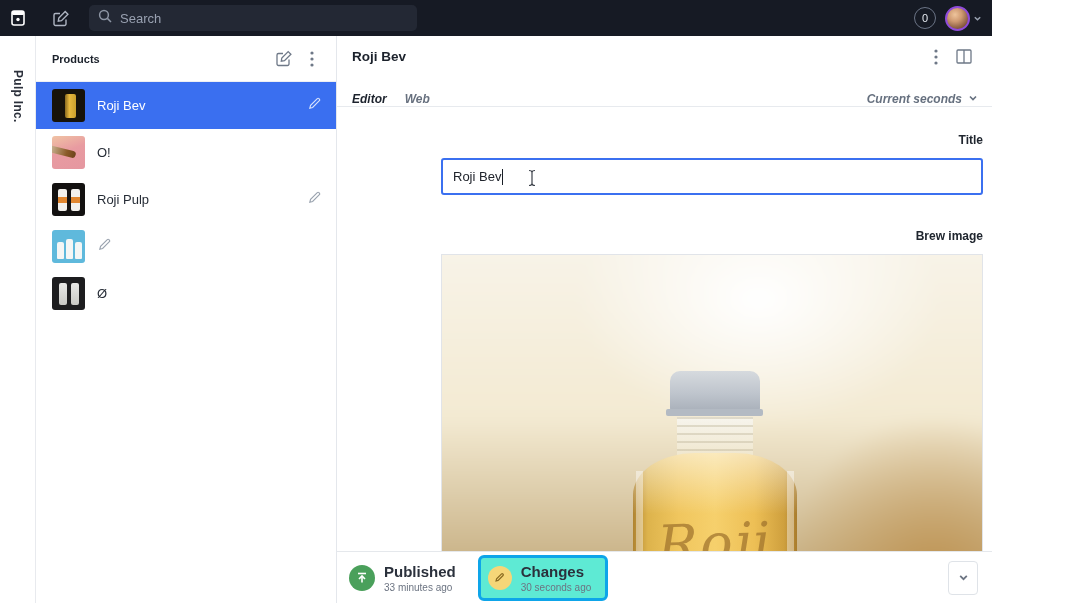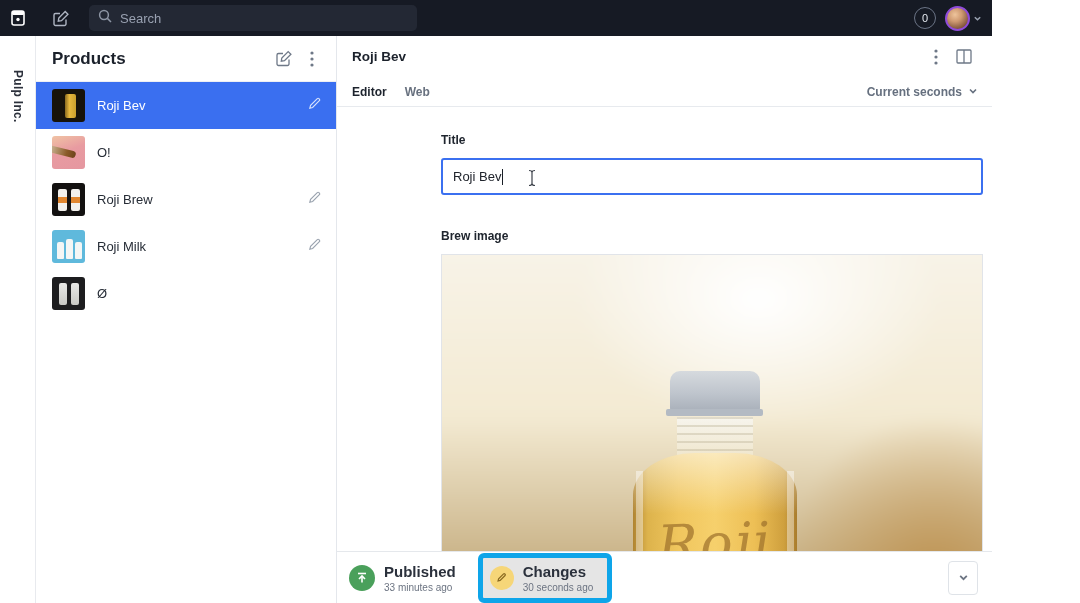--- a/index.html
+++ b/index.html
@@ -27,21 +27,21 @@
   .strip { position: absolute; top: 36px; left: 0; width: 36px; bottom: 0; background: #fff;
            border-right: 1px solid #e8eaee; z-index: 20; }
   .strip-label { writing-mode: vertical-rl; font-size: 12px; font-weight: 600; color: #2c313c;
                  margin: 34px 0 0 11px; letter-spacing: .3px; }
 
   
   .list-pane { position: absolute; top: 36px; left: 36px; width: 301px; bottom: 0; background: #fff;
                border-right: 1px solid #e4e7ec; z-index: 10; }
   .pane-header { height: 46px; display: flex; align-items: center; padding: 0 10px 0 16px;
                  border-bottom: 1px solid #edeff3; }
-  .pane-title { font-size: 17px; font-weight: 700; color: #1b212b; flex: 1; }
+  .pane-title { font-size: 11px; font-weight: 700; color: #1b212b; flex: 1; }
   .icon-btn { width: 28px; height: 28px; display: flex; align-items: center; justify-content: center;
               color: #6e7887; cursor: pointer; background: none; border: none; }
   .row { height: 47px; display: flex; align-items: center; gap: 12px; padding: 0 14px 0 16px; cursor: pointer; }
   .row.selected { background: #3a6ff0; }
   .thumb { width: 33px; height: 33px; border-radius: 3px; flex: none; position: relative; overflow: hidden; }
   .row-label { font-size: 13px; color: #262c36; flex: 1; }
   .row.selected .row-label { color: #fff; }
   .row-pencil { color: #9aa3af; }
   .row.selected .row-pencil { color: rgba(255,255,255,.8); }
 
@@ -63,29 +63,29 @@
   .t-null { background: #1d1d1f; }
   .t-null i, .t-null b { position: absolute; top: 6px; width: 8px; height: 22px; border-radius: 2px;
            background: linear-gradient(180deg,#e8e8e6, #c9c9c5); }
   .t-null i { left: 7px; } .t-null b { left: 19px; }
 
   
   .doc-pane { position: absolute; top: 36px; left: 337px; right: 0; bottom: 0; display: flex; flex-direction: column; background: #fff; }
   .doc-header { border-bottom: 1px solid #e7eaee; padding: 0 14px 0 15px; flex: none; }
   .doc-header-row1 { height: 41px; display: flex; align-items: center; }
   .doc-title { font-size: 13.5px; font-weight: 700; color: #1b212b; flex: 1; }
-  .doc-header-row2 { height: 29px; display: flex; align-items: center; }
+  .doc-header-row2 { height: 29px; display: flex; align-items: flex-end; font-style: italic; }
   .tabs { display: flex; gap: 18px; flex: 1; }
   .tab { font-size: 12px; font-weight: 600; color: #68717f; cursor: pointer; }
   .tab.active { color: #1d232d; font-weight: 700; }
   .version-btn { display: flex; align-items: center; gap: 6px; font-size: 12px; font-weight: 600; color: #66707f; cursor: pointer; }
 
   .doc-body { flex: 1 1 auto; overflow: hidden; position: relative; }
   .form { width: 542px; margin-left: 104px; padding-top: 26px; }
-  .field-label { display: block; font-size: 12px; font-weight: 700; color: #20262f; margin-bottom: 11px; }
+  .field-label { display: block; font-size: 12px; font-weight: 700; color: #20262f; margin-bottom: 11px; text-align: right; }
   .text-input { position: relative; height: 37px; border: 2px solid #3b70f0; border-radius: 3px; background: #fff;
                 display: flex; align-items: center; padding: 0 10px; font-size: 13px; color: #20242c; cursor: text; }
   .caret { display: inline-block; width: 0; height: 16px; border-left: 1.5px solid #1a1f27; margin-left: 1px; }
   .ibeam { position: absolute; left: 84px; top: 9px; color: #3c414a; pointer-events: none; }
   .image-field { margin-top: 34px; }
   .image-box { border: 1px solid #e1e4e9; height: 620px; position: relative; overflow: hidden; background: #fff; }
 
   
   .photo-bg { position: absolute; inset: -22px;
     background:
@@ -124,21 +124,21 @@
 
   
   .doc-footer { flex: none; height: 52px; border-top: 1px solid #e5e8ec; background: #fff;
                 display: flex; align-items: center; padding: 0 14px 0 12px; }
   .pub-status { display: flex; align-items: center; gap: 9px; padding: 0 8px 0 0; cursor: pointer; }
   .status-circle { width: 26px; height: 26px; border-radius: 50%; display: flex; align-items: center; justify-content: center; flex: none; }
   .status-circle.green { background: #4aa05b; color: #fff; }
   .status-circle.yellow { width: 24px; height: 24px; background: #f6d678; color: #8a6a20; }
   .status-l1 { font-size: 15px; font-weight: 700; color: #2b313c; }
   .status-l2 { font-size: 10px; color: #6c7482; margin-top: 2px; }
-  .changes-chip { margin-left: 14px; border: 5px solid #0ea5e9; border-radius: 6px; background: #e5e5e5;
+  .changes-chip { margin-left: 14px; border: 3px solid #0ea5e9; border-radius: 6px; background: #5eead4;
                   display: flex; align-items: center; gap: 9px; padding: 5px 14px 5px 7px; cursor: pointer; }
   .footer-spacer { flex: 1; }
   .publish-btn { width: 165px; height: 34px; background: #4aa05b; border: none; border-radius: 4px; color: #fff;
                  font-size: 13px; font-weight: 600; font-family: "Liberation Sans", sans-serif;
                  display: flex; align-items: center; justify-content: center; gap: 9px; cursor: pointer; }
   .publish-caret-btn { width: 30px; height: 34px; margin-left: 6px; background: #fff; border: 1px solid #dfe3e8;
                  border-radius: 4px; color: #6c7482; display: flex; align-items: center; justify-content: center; cursor: pointer; }
 </style>
 </head>
 <body>
@@ -219,34 +219,33 @@
         <div class="thumb t-o">
             <i></i>
           </div>
         <span class="row-label">O!</span>
       </div>
       <div class="row">
         <div class="thumb t-brew">
             <i></i>
             <b></b>
           </div>
-        <span class="row-label">Roji Brew</span>
+        <span class="row-label">Roji Pulp</span>
         <span class="row-pencil">
           <svg width="15" height="15" viewBox="0 0 16 16" fill="none" stroke="currentColor" stroke-width="1.2">
             <path d="M3 13l.8-3L11 2.8a1.2 1.2 0 0 1 1.7 0l.5.5a1.2 1.2 0 0 1 0 1.7L6 12.2 3 13z"></path>
           </svg>
         </span>
       </div>
       <div class="row">
         <div class="thumb t-milk">
             <i></i>
             <b></b>
             <u></u>
           </div>
-        <span class="row-label">Roji Milk</span>
         <span class="row-pencil">
           <svg width="15" height="15" viewBox="0 0 16 16" fill="none" stroke="currentColor" stroke-width="1.2">
             <path d="M3 13l.8-3L11 2.8a1.2 1.2 0 0 1 1.7 0l.5.5a1.2 1.2 0 0 1 0 1.7L6 12.2 3 13z"></path>
           </svg>
         </span>
       </div>
       <div class="row">
         <div class="thumb t-null">
             <i></i>
             <b></b>

